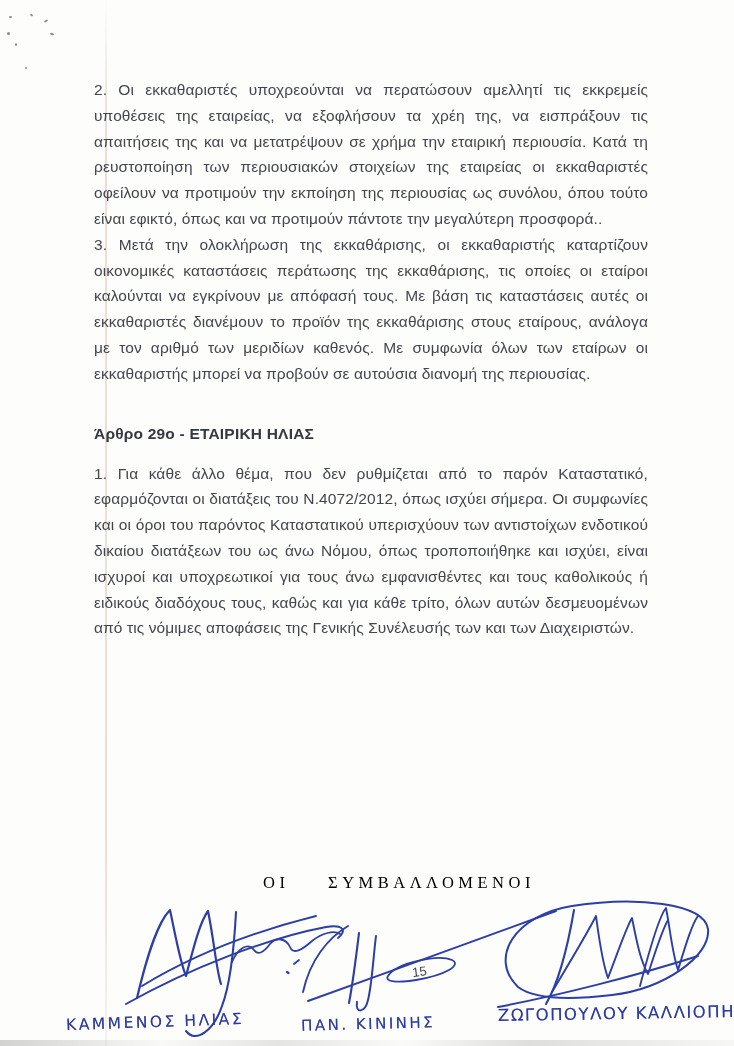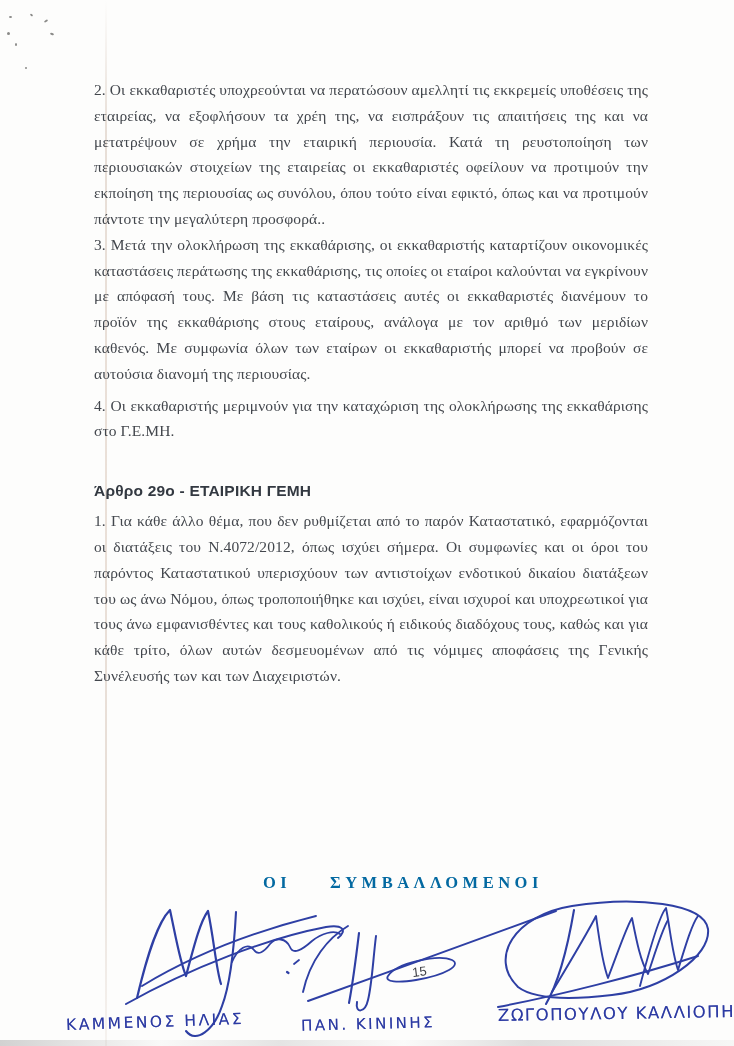--- a/index.html
+++ b/index.html
@@ -43,38 +43,38 @@
   }
 
   
   .content{
     position:absolute;left:94px;top:77px;width:554px;
     font-size:15.5px;line-height:25.8px;
     color:#43474d;
     text-align:justify;
     letter-spacing:.1px;
   }
-  .content p{margin:0;font-family:Liberation Serif, serif;}
+  .content p{margin:0;}
   .content p.para-3{margin-top:0;}
   .content p.para-4{margin-top:6px;}
   .content h2{
     margin:0;font-size:15.5px;line-height:26px;
     font-weight:bold;color:#333941;text-align:left;
     letter-spacing:.2px;
   }
   .content h2.h29{margin-top:34px;}
   .content p.body-29{margin-top:16px;}
   .content h2.h30{margin-top:21px;}
-  .content p.body-30{margin-top:4px;}
+  .content p.body-30{margin-top:14px;}
 
   
   .sig-title{
     position:absolute;left:263px;top:873px;
     font-family:"Liberation Serif", serif;
-    font-weight:bold;font-size:16.5px;color:#0369a1;
+    font-weight:normal;font-size:16.5px;color:#000000;
     letter-spacing:4.5px;word-spacing:30px;
     white-space:nowrap;
   }
   .ink-svg{position:absolute;left:0;top:0;width:734px;height:1046px;}
   .ink-svg path{fill:none;stroke:#2e3fa4;stroke-linecap:round;stroke-linejoin:round;}
   .sig-name{
     position:absolute;
     color:#2c3aa3;
     font-family:"DejaVu Sans", sans-serif;
     white-space:nowrap;
@@ -101,23 +101,22 @@
     <span class="speck s3"></span>
     <span class="speck s4"></span>
     <span class="speck s5"></span>
     <span class="speck s6"></span>
     <span class="speck s7"></span>
   </div>
 
   <main class="content">
     <p class="para-2">2. Οι εκκαθαριστές υποχρεούνται να περατώσουν αμελλητί τις εκκρεμείς υποθέσεις της εταιρείας, να εξοφλήσουν τα χρέη της, να εισπράξουν τις απαιτήσεις της και να μετατρέψουν σε χρήμα την εταιρική περιουσία. Κατά τη ρευστοποίηση των περιουσιακών στοιχείων της εταιρείας οι εκκαθαριστές οφείλουν να προτιμούν την εκποίηση της περιουσίας ως συνόλου, όπου τούτο είναι εφικτό, όπως και να προτιμούν πάντοτε την μεγαλύτερη προσφορά..</p>
     <p class="para-3">3. Μετά την ολοκλήρωση της εκκαθάρισης, οι εκκαθαριστής καταρτίζουν οικονομικές καταστάσεις περάτωσης της εκκαθάρισης, τις οποίες οι εταίροι καλούνται να εγκρίνουν με απόφασή τους. Με βάση τις καταστάσεις αυτές οι εκκαθαριστές διανέμουν το προϊόν της εκκαθάρισης στους εταίρους, ανάλογα με τον αριθμό των μεριδίων καθενός. Με συμφωνία όλων των εταίρων οι εκκαθαριστής μπορεί να προβούν σε αυτούσια διανομή της περιουσίας.</p>
-    <p class="para-4">4. Οι εκκαθαριστής μεριμνούν για την καταχώριση της ολοκλήρωσης της εκκαθάρισης στο Γ.Ε.ΜΗ.</p>
 
-    <h2 class="h29">Άρθρο 29ο - ΕΤΑΙΡΙΚΗ ΓΕΜΗ</h2>
+    <h2 class="h29">Άρθρο 29ο - ΕΤΑΙΡΙΚΗ ΗΛΙΑΣ</h2>
 
     <p class="body-30">1. Για κάθε άλλο θέμα, που δεν ρυθμίζεται από το παρόν Καταστατικό, εφαρμόζονται οι διατάξεις του Ν.4072/2012, όπως ισχύει σήμερα. Οι συμφωνίες και οι όροι του παρόντος Καταστατικού υπερισχύουν των αντιστοίχων ενδοτικού δικαίου διατάξεων του ως άνω Νόμου, όπως τροποποιήθηκε και ισχύει, είναι ισχυροί και υποχρεωτικοί για τους άνω εμφανισθέντες και τους καθολικούς ή ειδικούς διαδόχους τους, καθώς και για κάθε τρίτο, όλων αυτών δεσμευομένων από τις νόμιμες αποφάσεις  της Γενικής Συνέλευσής των και των Διαχειριστών.</p>
   </main>
 
   <div class="sig-title">ΟΙ ΣΥΜΒΑΛΛΟΜΕΝΟΙ</div>
 
   <svg class="ink-svg" viewBox="0 0 734 1046">
 
     <g>
       <path d="M137,998 C148,952 158,922 170,910 C176,938 180,962 186,976 C194,946 200,922 208,911 C214,940 216,968 221,984" stroke-width="2.2"></path>

